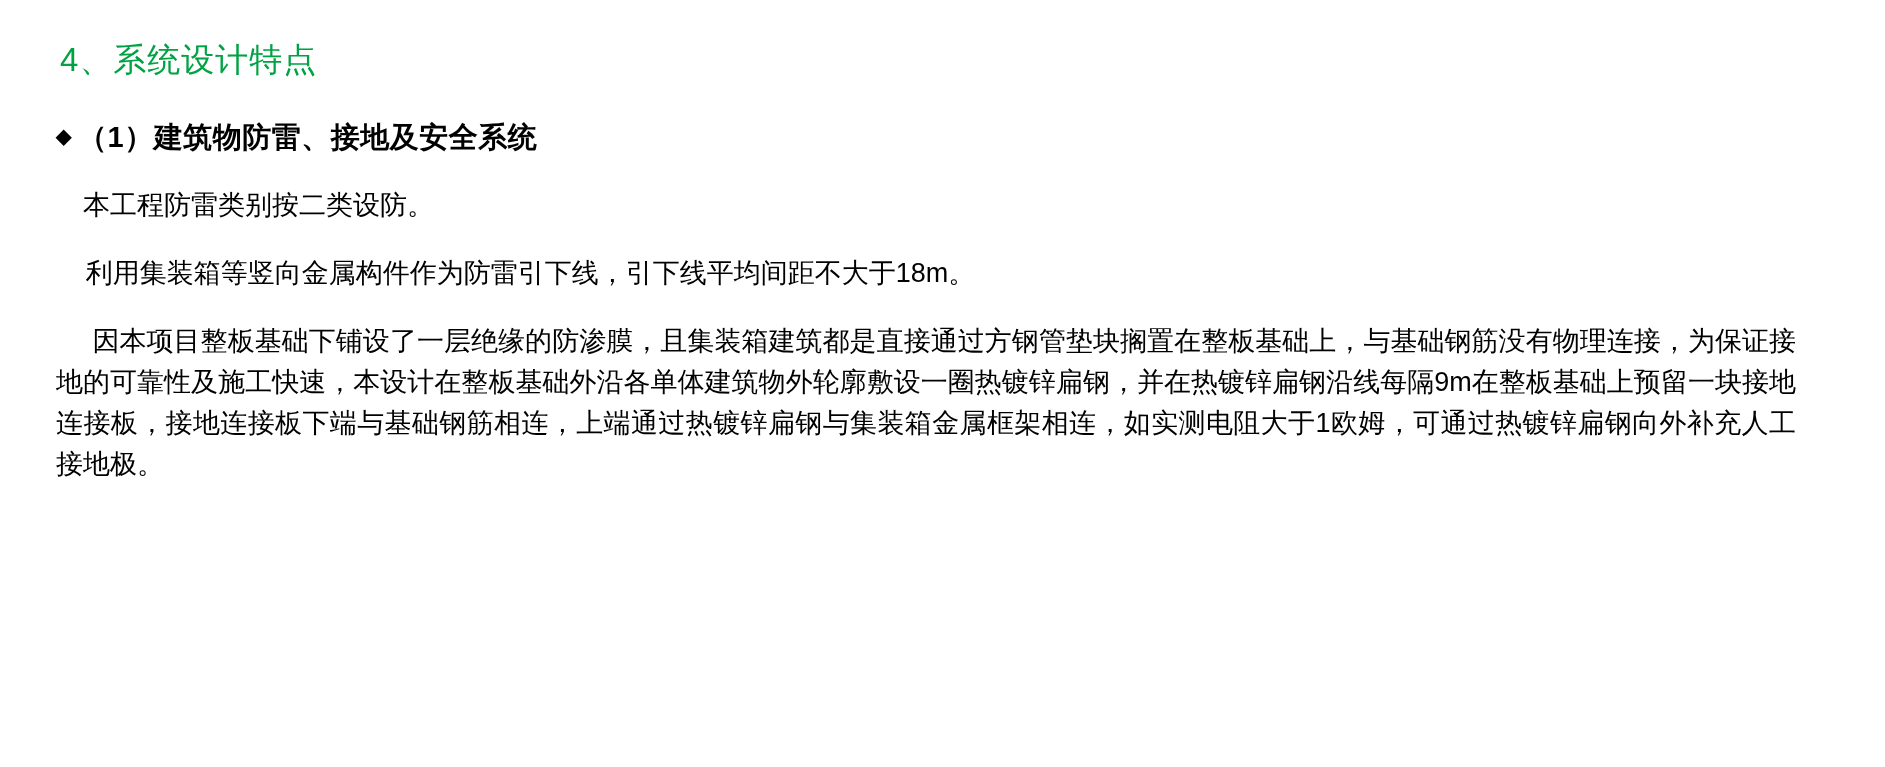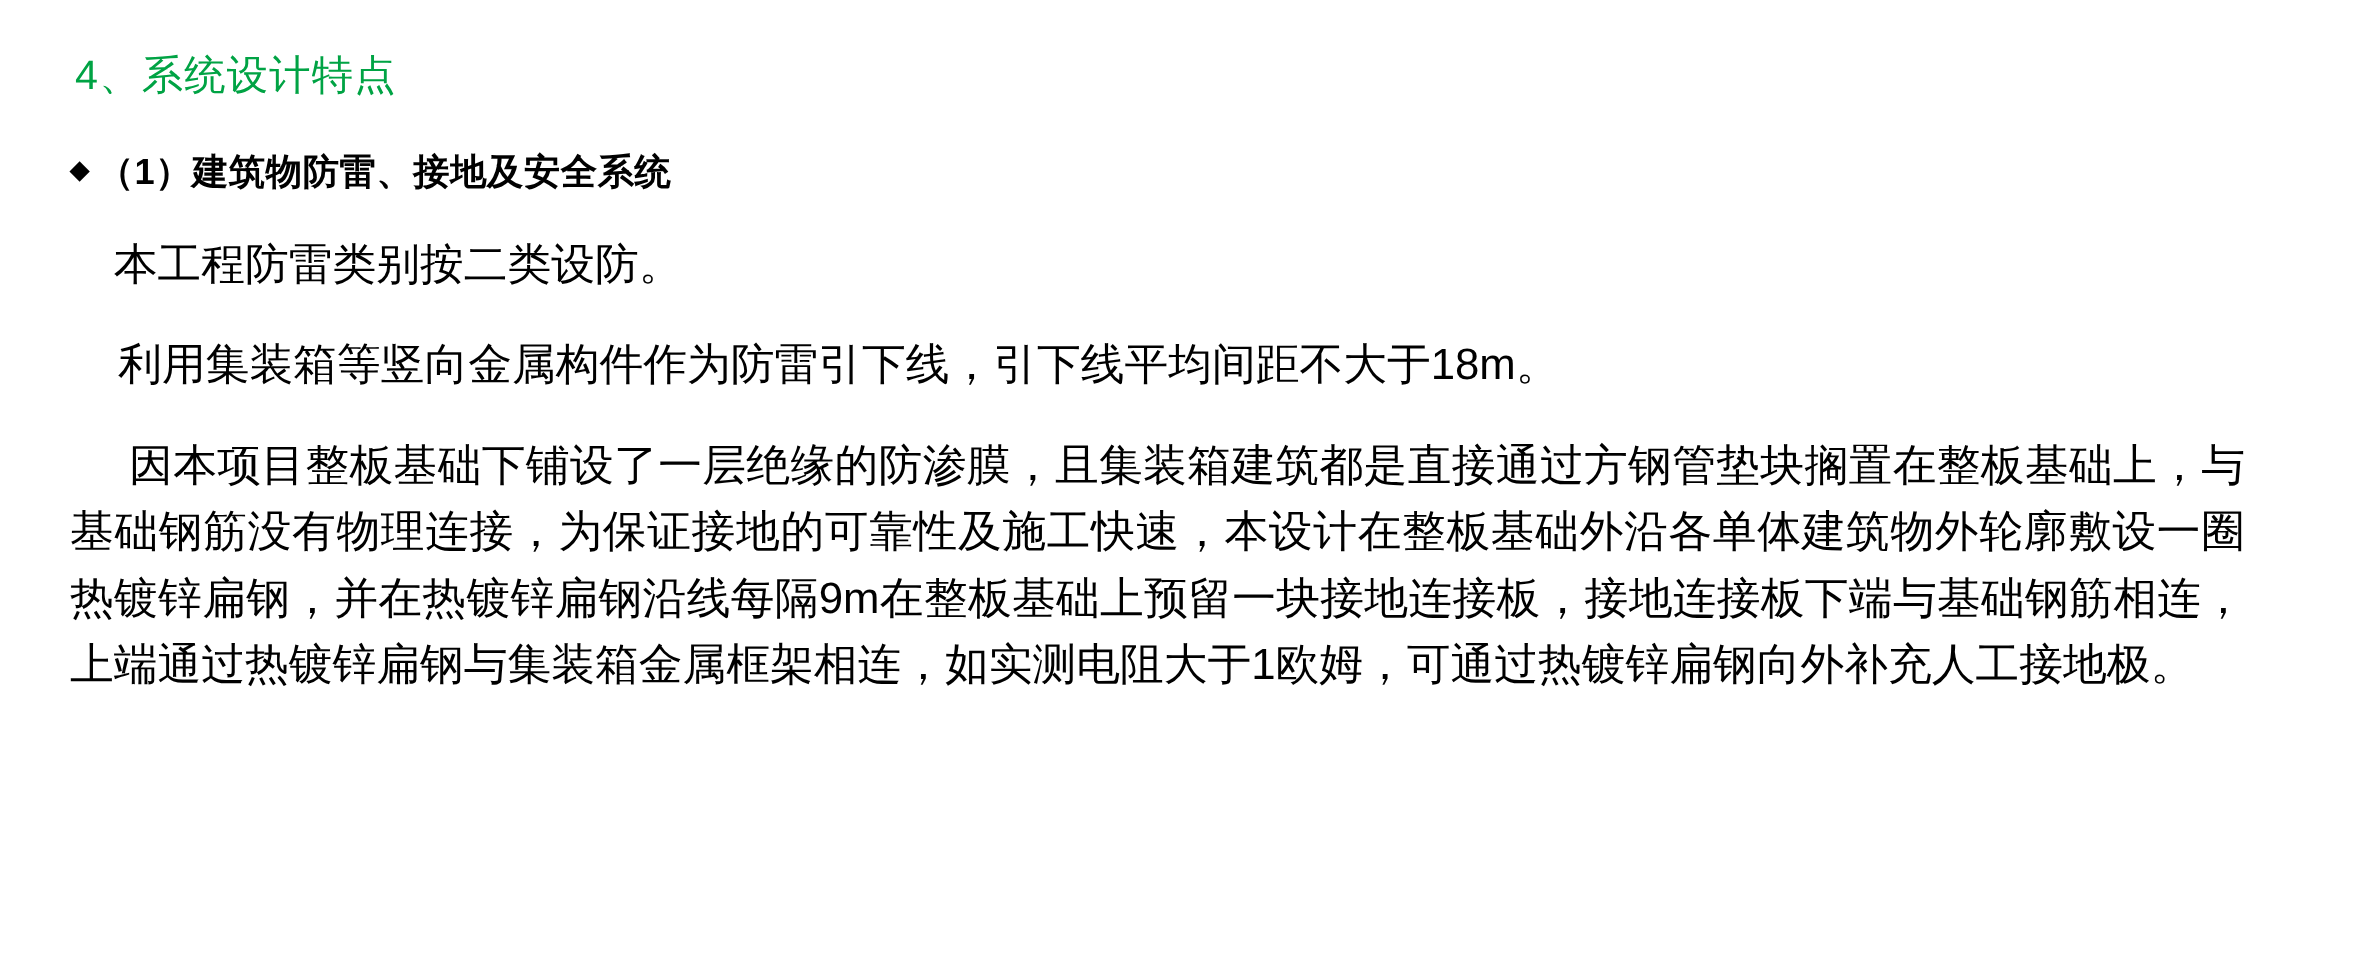--- a/index.html
+++ b/index.html
@@ -56,21 +56,21 @@
   .bullet-text {
     letter-spacing: 0.5px;
   }
   .body-block {
     position: absolute;
     left: 56px;
     top: 185px;
     width: 1740px;
   }
   .para {
-    font-size: 35px;
+    font-size: 27px;
     line-height: 1.55;
     color: #000000;
     margin: 0 0 22px 0;
   }
   .para.p1 { text-indent: 1.0em; margin-bottom: 26px; }
   .para.p2 { text-indent: 1.1em; margin-bottom: 26px; }
   .para.p3 { text-indent: 1.1em; margin-bottom: 26px; margin-top: 12px; }
   .para.p4 {
     text-indent: 1.35em;
     line-height: 1.52;

